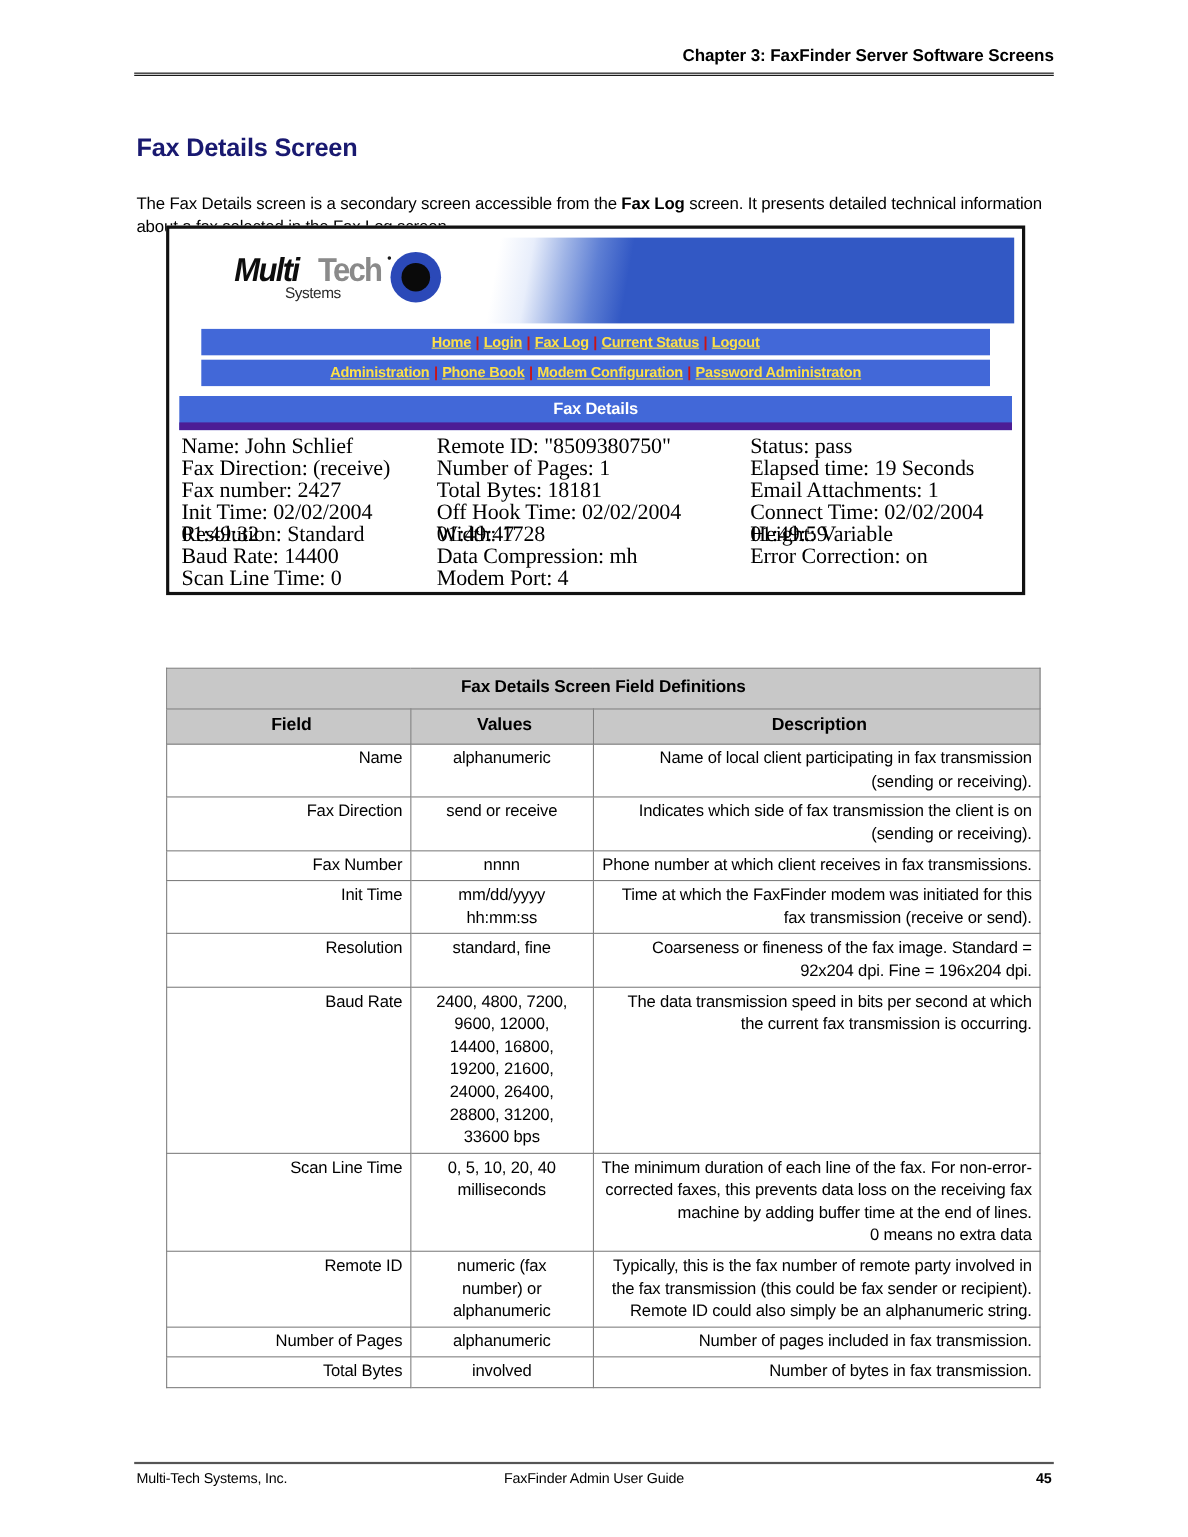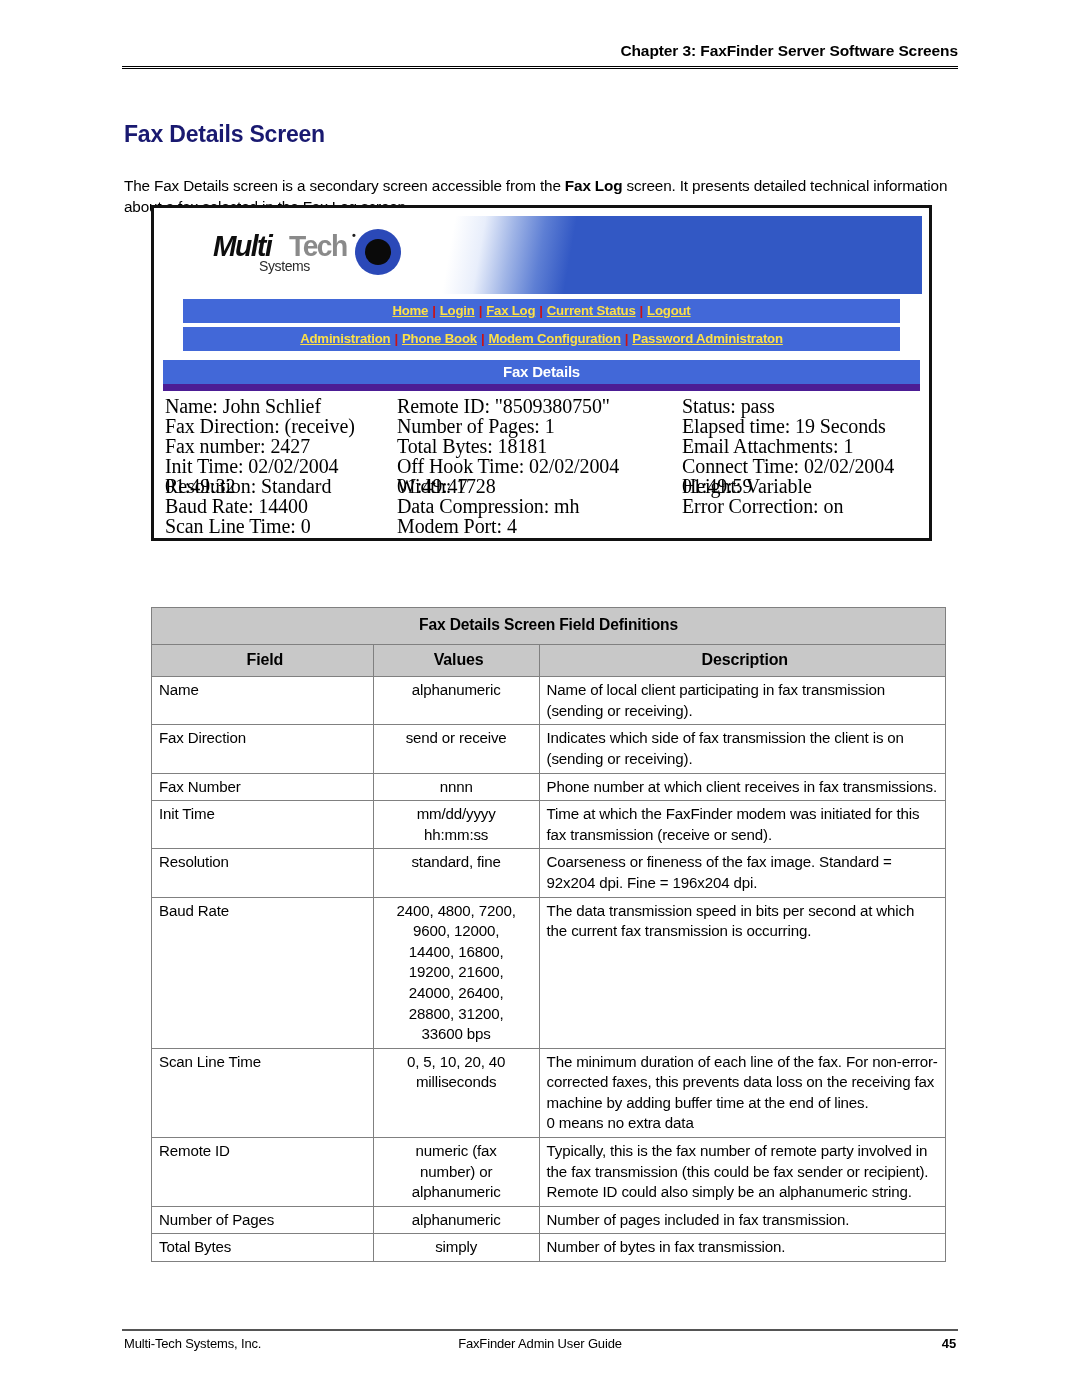--- a/index.html
+++ b/index.html
@@ -214,20 +214,21 @@
     border-collapse: collapse;
     font-size: 15.1px;
     letter-spacing: -0.15px;
     margin-top: 44px;
   }
   .deftable td, .deftable th {
     border: 1px solid #808080;
     vertical-align: top;
     padding: 3px 7px 3px 7px;
     line-height: 20.6px;
+    text-align: right;
   }
   .deftable .caption-cell {
     background: #c8c8c8;
     text-align: center;
     font-weight: bold;
     font-size: 15.6px;
     padding: 7px 0 8px 0;
   }
   .deftable .colhead {
     background: #c8c8c8;
@@ -388,21 +389,21 @@
         <td class="col-values v">numeric (fax<br>number) or<br>alphanumeric</td>
         <td class="col-desc">Typically, this is the fax number of remote party involved in the fax transmission (this could be fax sender or recipient).  Remote ID could also simply be an alphanumeric string.</td>
       </tr>
       <tr>
         <td class="col-field">Number of Pages</td>
         <td class="col-values v">alphanumeric</td>
         <td class="col-desc">Number of pages included in fax transmission.</td>
       </tr>
       <tr>
         <td class="col-field">Total Bytes</td>
-        <td class="col-values v">simply</td>
+        <td class="col-values v">involved</td>
         <td class="col-desc">Number of bytes in fax transmission.</td>
       </tr>
     </tbody>
   </table>
 
   <div class="footer-rule"></div>
   <div class="footer">
     <span class="f-left">Multi-Tech Systems, Inc.</span>
     <span class="f-center">FaxFinder Admin User Guide</span>
     <span class="f-right">45</span>

